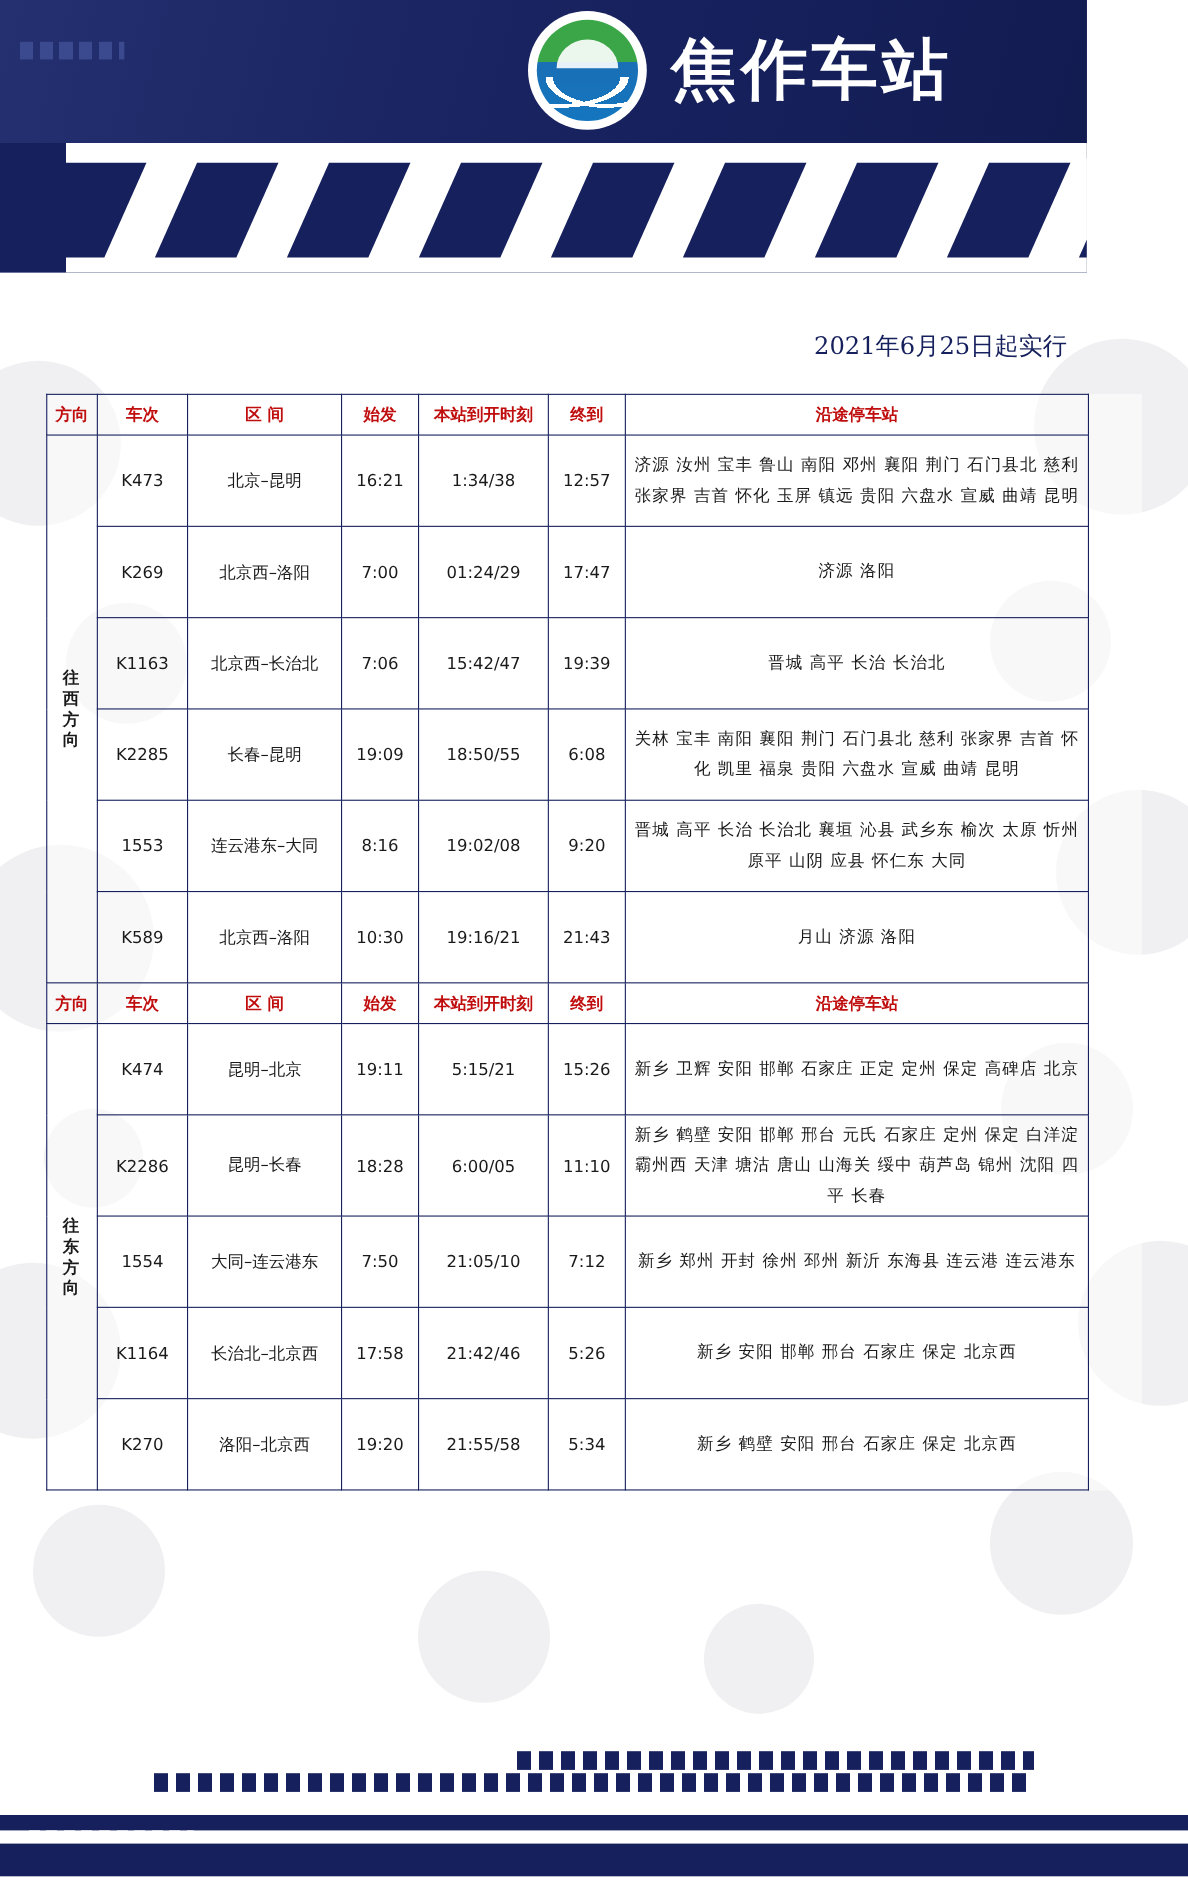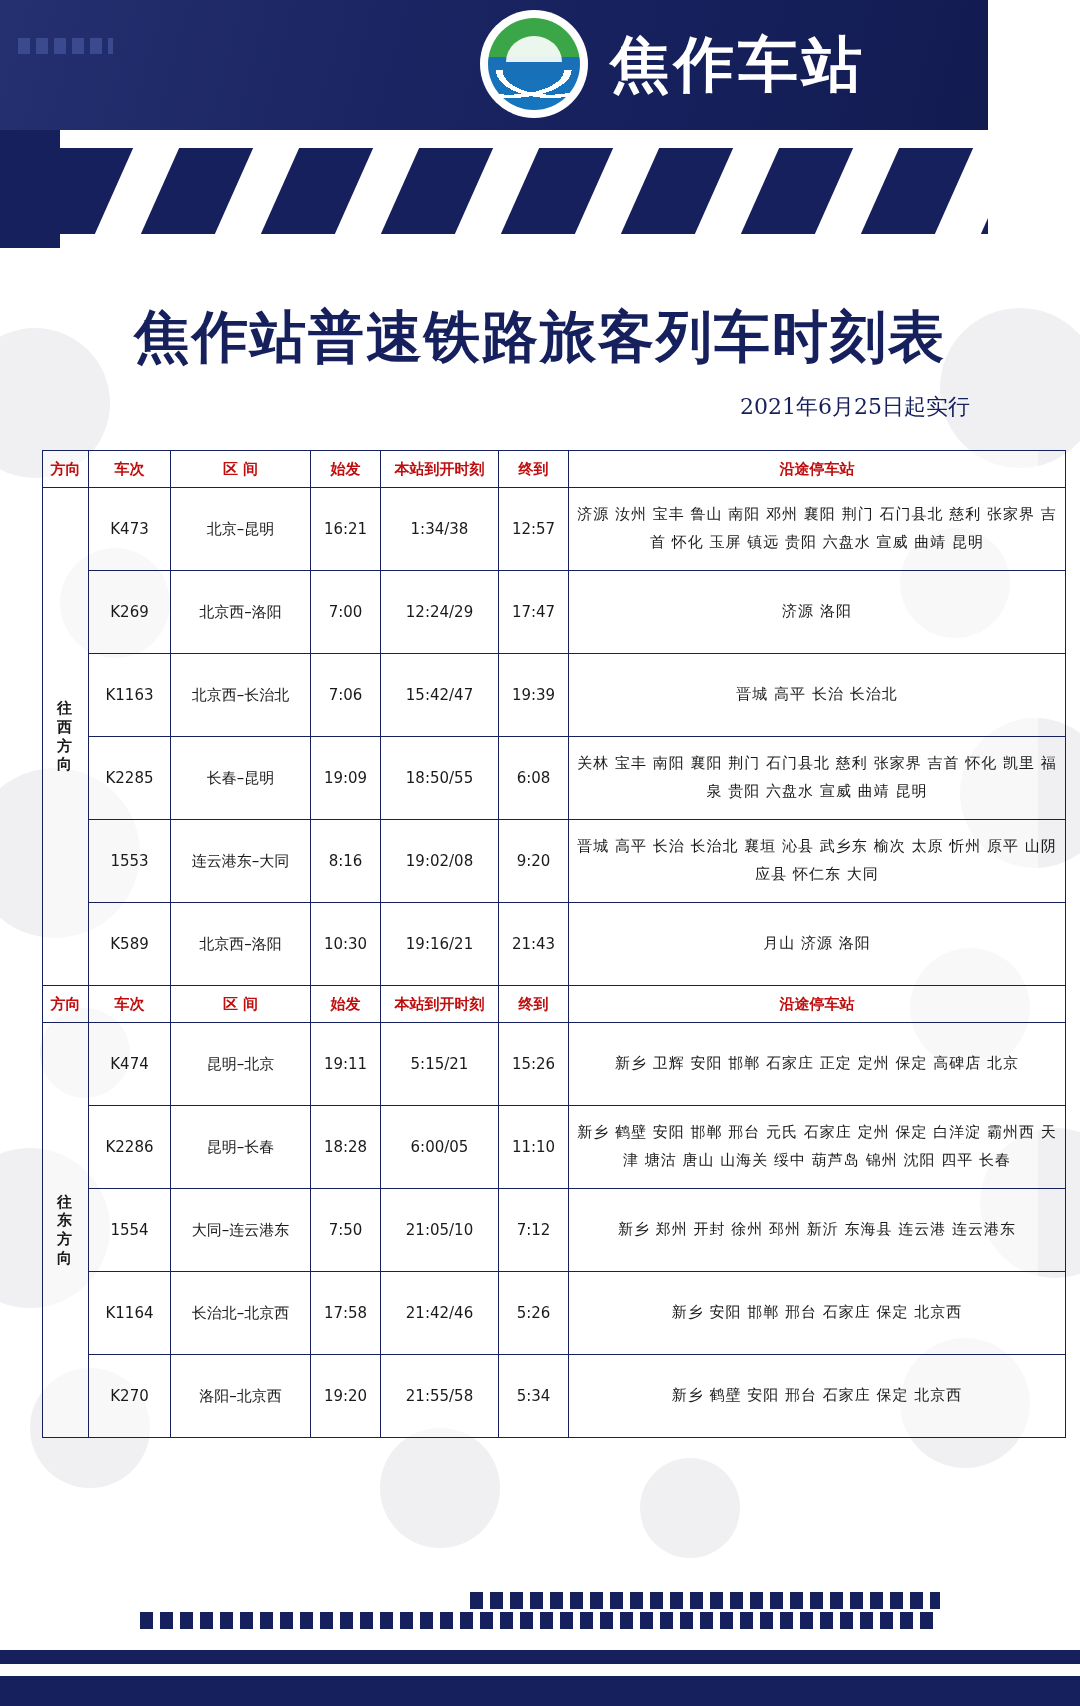--- a/index.html
+++ b/index.html
@@ -166,21 +166,21 @@
   
   .table-wrap {
     position: relative;
     z-index: 2;
     margin: 28px auto 0 auto;
     width: 996px;
     background: rgba(255,255,255,0.55);
   }
   table.sched {
     border-collapse: collapse;
-    width: 1024px;
+    width: 948px;
     table-layout: fixed;
     background: transparent;
   }
   table.sched td, table.sched th {
     border: 1px solid #16205c;
     font-family: "DejaVu Sans", "Liberation Sans", sans-serif;
     font-size: 15px;
     color: #1a1a1a;
     padding: 4px 6px;
     vertical-align: middle;
@@ -301,21 +301,20 @@
   <div class="bubble" style="left:900px;  top:280px; width:110px; height:110px;"></div>
   <div class="bubble" style="left:960px;  top:470px; width:150px; height:150px;"></div>
   <div class="bubble" style="left:910px;  top:700px; width:120px; height:120px;"></div>
   <div class="bubble" style="left:980px;  top:880px; width:150px; height:150px;"></div>
   <div class="bubble" style="left:900px;  top:1090px;width:130px; height:130px;"></div>
   <div class="bubble" style="left:380px;  top:1180px;width:120px; height:120px;"></div>
   <div class="bubble" style="left:640px;  top:1210px;width:100px; height:100px;"></div>
 </div>
 
 <div class="title-area">
-  <div class="main-title">焦作站普速铁路旅客列车时刻表</div>
   <div class="sub-title">2021年6月25日起实行</div>
 </div>
 
 <div class="table-wrap">
   <table class="sched">
     <colgroup>
       <col class="c-dir">
         <col class="c-no">
         <col class="c-seg">
         <col class="c-start">
@@ -346,21 +345,21 @@
         <td>北京–昆明</td>
         <td>16:21</td>
         <td>1:34/38</td>
         <td>12:57</td>
         <td class="stops">济源 汝州 宝丰 鲁山 南阳 邓州 襄阳 荆门 石门县北 慈利 张家界 吉首 怀化 玉屏 镇远 贵阳 六盘水 宣威 曲靖 昆明</td>
       </tr>
       <tr class="row-body">
         <td>K269</td>
         <td>北京西–洛阳</td>
         <td>7:00</td>
-        <td>12:24/29</td>
+        <td>01:24/29</td>
         <td>17:47</td>
         <td class="stops">济源 洛阳</td>
       </tr>
       <tr class="row-body">
         <td>K1163</td>
         <td>北京西–长治北</td>
         <td>7:06</td>
         <td>15:42/47</td>
         <td>19:39</td>
         <td class="stops">晋城 高平 长治 长治北</td>

